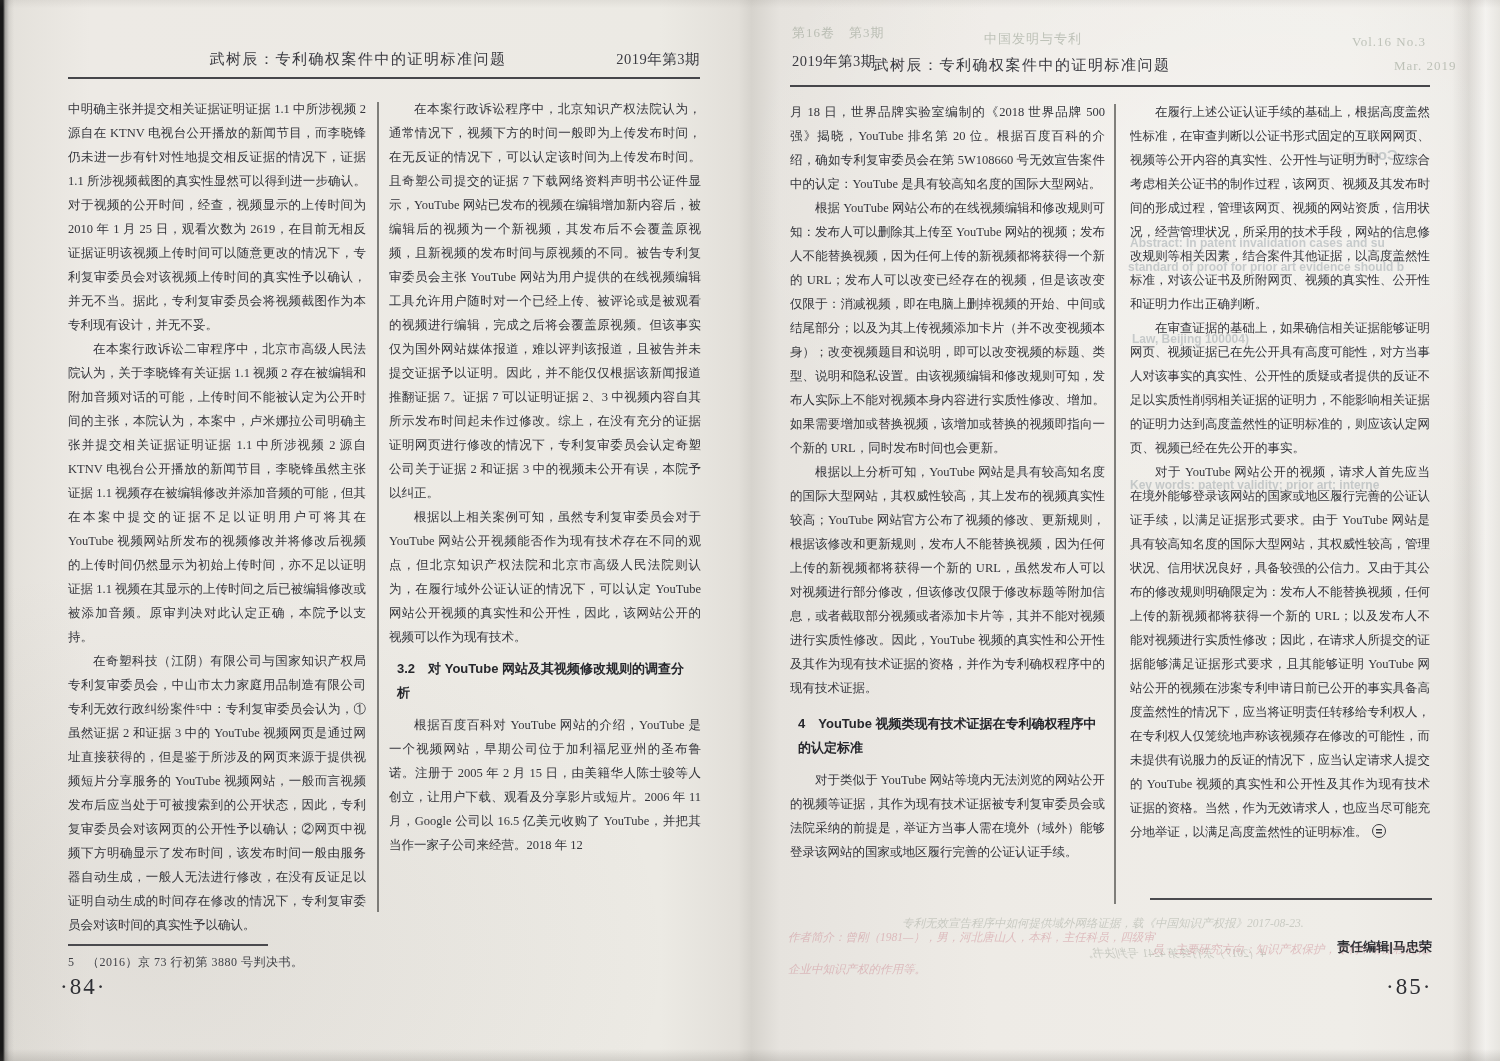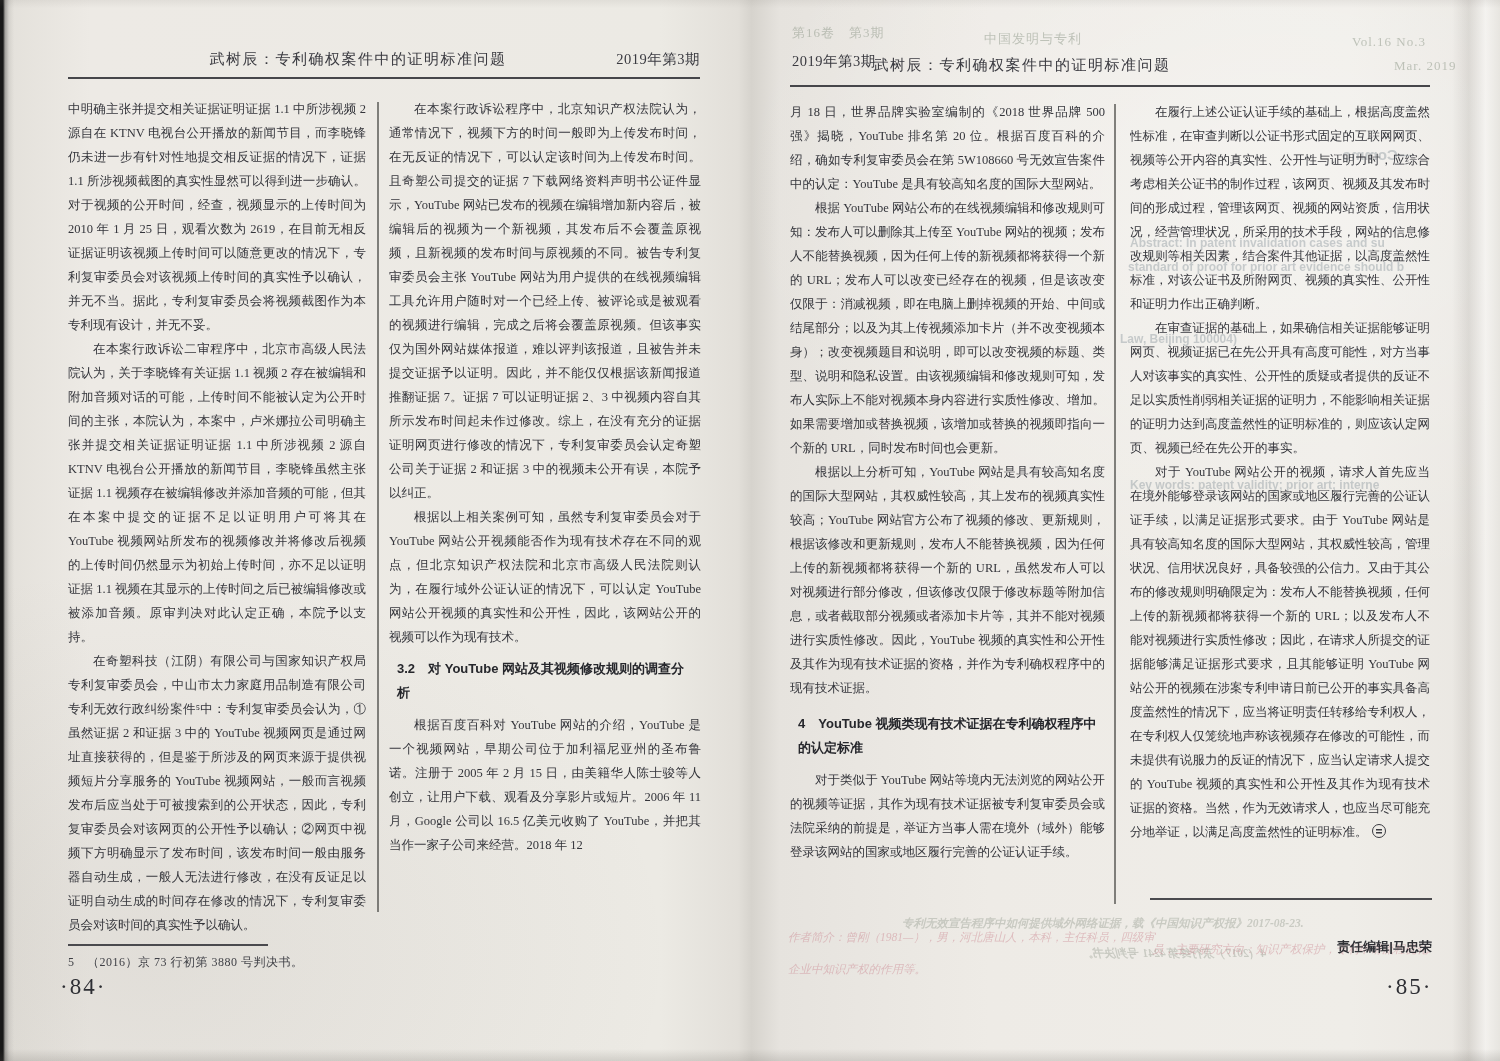--- a/index.html
+++ b/index.html
@@ -57,21 +57,21 @@
     vertical-align:-2px;margin-left:4px;
     background-image:linear-gradient(#3a3b41,#3a3b41),linear-gradient(#3a3b41,#3a3b41);
     background-repeat:no-repeat;background-size:6px 1.5px,6px 1.5px;
     background-position:center 3.5px,center 6.5px;}
 
   .bleed{position:absolute;pointer-events:none;white-space:nowrap;}
   .bleed-cn{color:rgba(148,156,142,.55);font-size:13px;letter-spacing:1px;}
   .bleed-en{color:rgba(135,148,156,.42);font-size:12px;font-weight:700;
     font-family:"Liberation Sans","DejaVu Sans",sans-serif;}
   .bleed-red{color:rgba(200,125,135,.42);font-size:11.5px;font-style:italic;}
-  .bleed-gray{color:rgba(145,152,140,.40);font-size:11.5px;font-style:italic;font-weight:bold;}
+  .bleed-gray{color:rgba(145,152,140,.40);font-size:11.5px;font-style:italic;}
   .mirror{transform:scaleX(-1);}
   .z2{z-index:2;} .z1{z-index:1;}
 </style>
 </head>
 <body>
 
 <div class="scan">
 
   <section class="page page-left z2">
     <div class="rh-title" style="left:68px;top:50px;width:580px;">武树辰：专利确权案件中的证明标准问题</div>
@@ -100,21 +100,21 @@
   </section>
 
   <section class="page page-right">
 
     <div class="z1">
       <span class="bleed bleed-cn" style="left:40px;top:24px;">第16卷　第3期</span>
       <span class="bleed bleed-cn" style="left:232px;top:30px;">中国发明与专利</span>
       <span class="bleed bleed-cn" style="left:600px;top:34px;">Vol.16  No.3</span>
       <span class="bleed bleed-cn" style="left:616px;top:58px;margin-left:26px;">Mar.  2019</span>
       <span class="bleed bleed-en mirror" style="left:590px;top:146px;font-size:15px;">—Commo</span>
-      <span class="bleed bleed-en" style="left:368px;top:332px;">Law, Beijing 100004)</span>
+      <span class="bleed bleed-en" style="left:380px;top:332px;">Law, Beijing 100004)</span>
       <span class="bleed bleed-en" style="left:378px;top:236px;">Abstract: In patent invalidation cases and su</span>
       <span class="bleed bleed-en" style="left:376px;top:260px;">standard of proof for prior art evidence should b</span>
       <span class="bleed bleed-en" style="left:378px;top:478px;">Key words: patent validity; prior art; interne</span>
       <span class="bleed bleed-gray" style="left:150px;top:916px;">专利无效宣告程序中如何提供域外网络证据，载《中国知识产权报》2017-08-23.</span>
       <span class="bleed bleed-gray mirror" style="left:330px;top:946px;">4（2017）京行终第 4241 号判决书。</span>
       <span class="bleed bleed-red" style="left:36px;top:930px;">作者简介：曾刚（1981—），男，河北唐山人，本科，主任科员，四级审</span>
       <span class="bleed bleed-red" style="left:400px;top:942px;">员，主要研究方向：知识产权保护，专利申请流程优化.</span>
       <span class="bleed bleed-red" style="left:36px;top:962px;">企业中知识产权的作用等。</span>
     </div>
 

